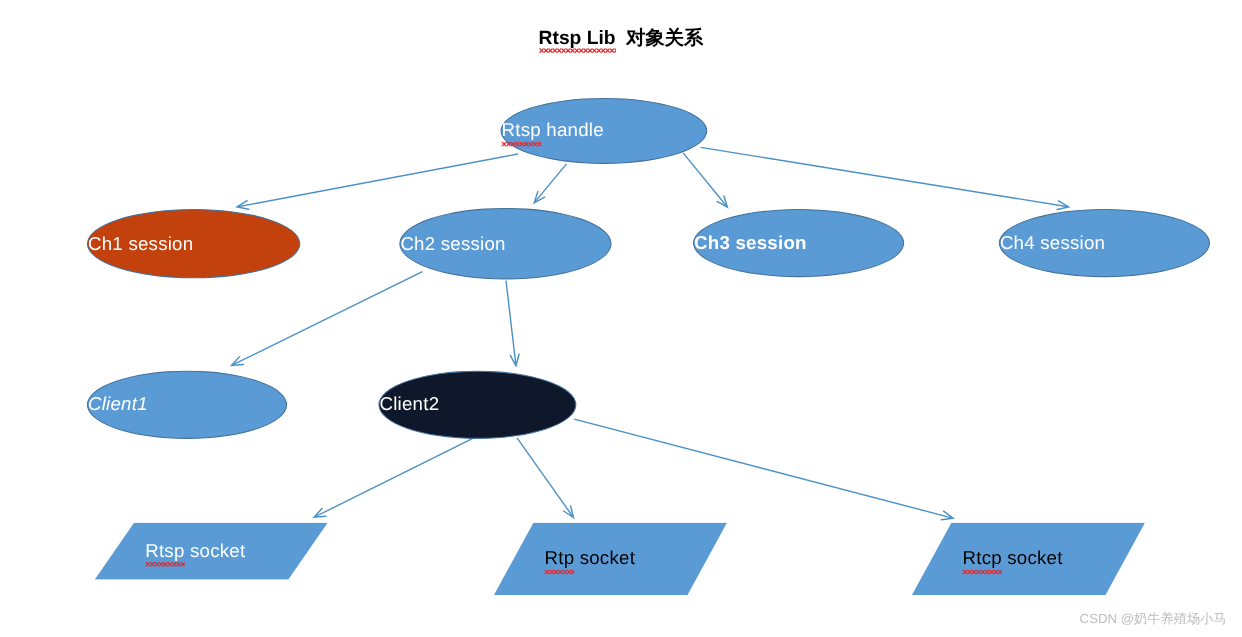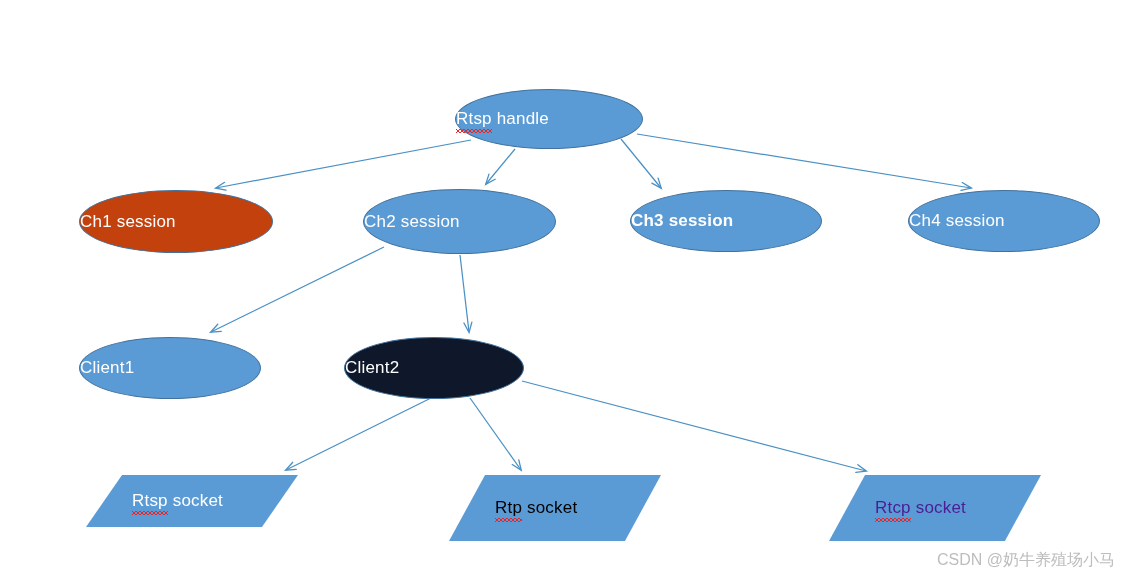--- a/index.html
+++ b/index.html
@@ -87,30 +87,33 @@
     background-image:
       linear-gradient(45deg, transparent 40%, #E8262A 40%, #E8262A 60%, transparent 60%),
       linear-gradient(-45deg, transparent 40%, #E8262A 40%, #E8262A 60%, transparent 60%);
     background-size: 4px 4px;
     background-repeat: repeat-x;
   }
   #watermark {
     position: absolute;
     right: 14px;
     bottom: 8px;
-    font-size: 16px;
+    font-size: 12px;
     color: #BDBDBD;
     white-space: nowrap;
   }
 </style>
 </head>
 <body>
 
 <div id="canvas">
 
+  <div id="page-title">
+    <span class="title-latin">Rtsp Lib</span><span>&nbsp;&nbsp;</span><span>对象关系</span>
+  </div>
 
   <svg id="edges" viewBox="0 0 1129 579">
     <defs>
       <marker id="arrowhead" markerWidth="14" markerHeight="14" refX="10.5" refY="5" orient="auto" markerUnits="userSpaceOnUse">
         <path d="M 1 1 L 11 5 L 1 9" fill="none" stroke="#4A90C4" stroke-width="1.3" stroke-linecap="round" stroke-linejoin="miter"></path>
       </marker>
     </defs>
     <g id="edge-group" stroke="#4A90C4" stroke-width="1.25" fill="none">
         <line x1="471" y1="140" x2="216" y2="188" marker-end="url(#arrowhead)" stroke="#4A90C4"></line>
         <line x1="515" y1="149" x2="486" y2="184" marker-end="url(#arrowhead)" stroke="#4A90C4"></line>
@@ -133,32 +136,32 @@
       </div>
       <div class="node node-ellipse" style="left: 363px; top: 189px; width: 193px; height: 65px; background: rgb(91, 155, 213); color: rgb(255, 255, 255); border-color: rgb(65, 113, 156);">
         <span>Ch2 session</span>
       </div>
       <div class="node node-ellipse" style="left: 630px; top: 190px; width: 192px; height: 62px; background: rgb(91, 155, 213); color: rgb(255, 255, 255); border-color: rgb(65, 113, 156); font-weight: bold;">
         <span>Ch3 session</span>
       </div>
       <div class="node node-ellipse" style="left: 908px; top: 190px; width: 192px; height: 62px; background: rgb(91, 155, 213); color: rgb(255, 255, 255); border-color: rgb(65, 113, 156);">
         <span>Ch4 session</span>
       </div>
-      <div class="node node-ellipse" style="left: 79px; top: 337px; width: 182px; height: 62px; background: rgb(91, 155, 213); color: rgb(255, 255, 255); border-color: rgb(65, 113, 156);">
+      <div class="node node-ellipse" style="left: 79px; top: 337px; width: 182px; height: 62px; background: rgb(91, 155, 213); color: rgb(255, 255, 255); border-color: rgb(65, 113, 156); font-style: italic;">
         <span>Client1</span>
       </div>
       <div class="node node-ellipse" style="left: 344px; top: 337px; width: 180px; height: 62px; background: #0f172a; color: rgb(255, 255, 255); border-color: rgb(65, 113, 156);">
         <span>Client2</span>
       </div>
       <div class="node node-para" style="left: 86px; top: 475px; width: 212px; height: 52px; background: rgb(91, 155, 213); color: rgb(255, 255, 255); clip-path: polygon(17% 0%, 100% 0%, 83% 100%, 0% 100%); border: none; justify-content: flex-start; padding-left: 46px; text-align: right;">
         <span><span class="squiggle">Rtsp</span><span> socket</span></span>
       </div>
       <div class="node node-para" style="left: 449px; top: 475px; width: 212px; height: 66px; background: rgb(91, 155, 213); color: #000000; clip-path: polygon(17% 0%, 100% 0%, 83% 100%, 0% 100%); border: none; justify-content: flex-start; padding-left: 46px;">
         <span><span class="squiggle">Rtp</span><span> socket</span></span>
       </div>
-      <div class="node node-para" style="left: 829px; top: 475px; width: 212px; height: 66px; background: rgb(91, 155, 213); color: #4c1d95; clip-path: polygon(17% 0%, 100% 0%, 83% 100%, 0% 100%); border: none; justify-content: flex-start; padding-left: 46px; text-align: right;">
+      <div class="node node-para" style="left: 829px; top: 475px; width: 212px; height: 66px; background: rgb(91, 155, 213); color: #000000; clip-path: polygon(17% 0%, 100% 0%, 83% 100%, 0% 100%); border: none; justify-content: flex-start; padding-left: 46px; text-align: right;">
         <span><span class="squiggle">Rtcp</span><span> socket</span></span>
       </div>
     </div>
 
   <div id="watermark">CSDN @奶牛养殖场小马</div>
 
 </div>
 
 </body></html>

